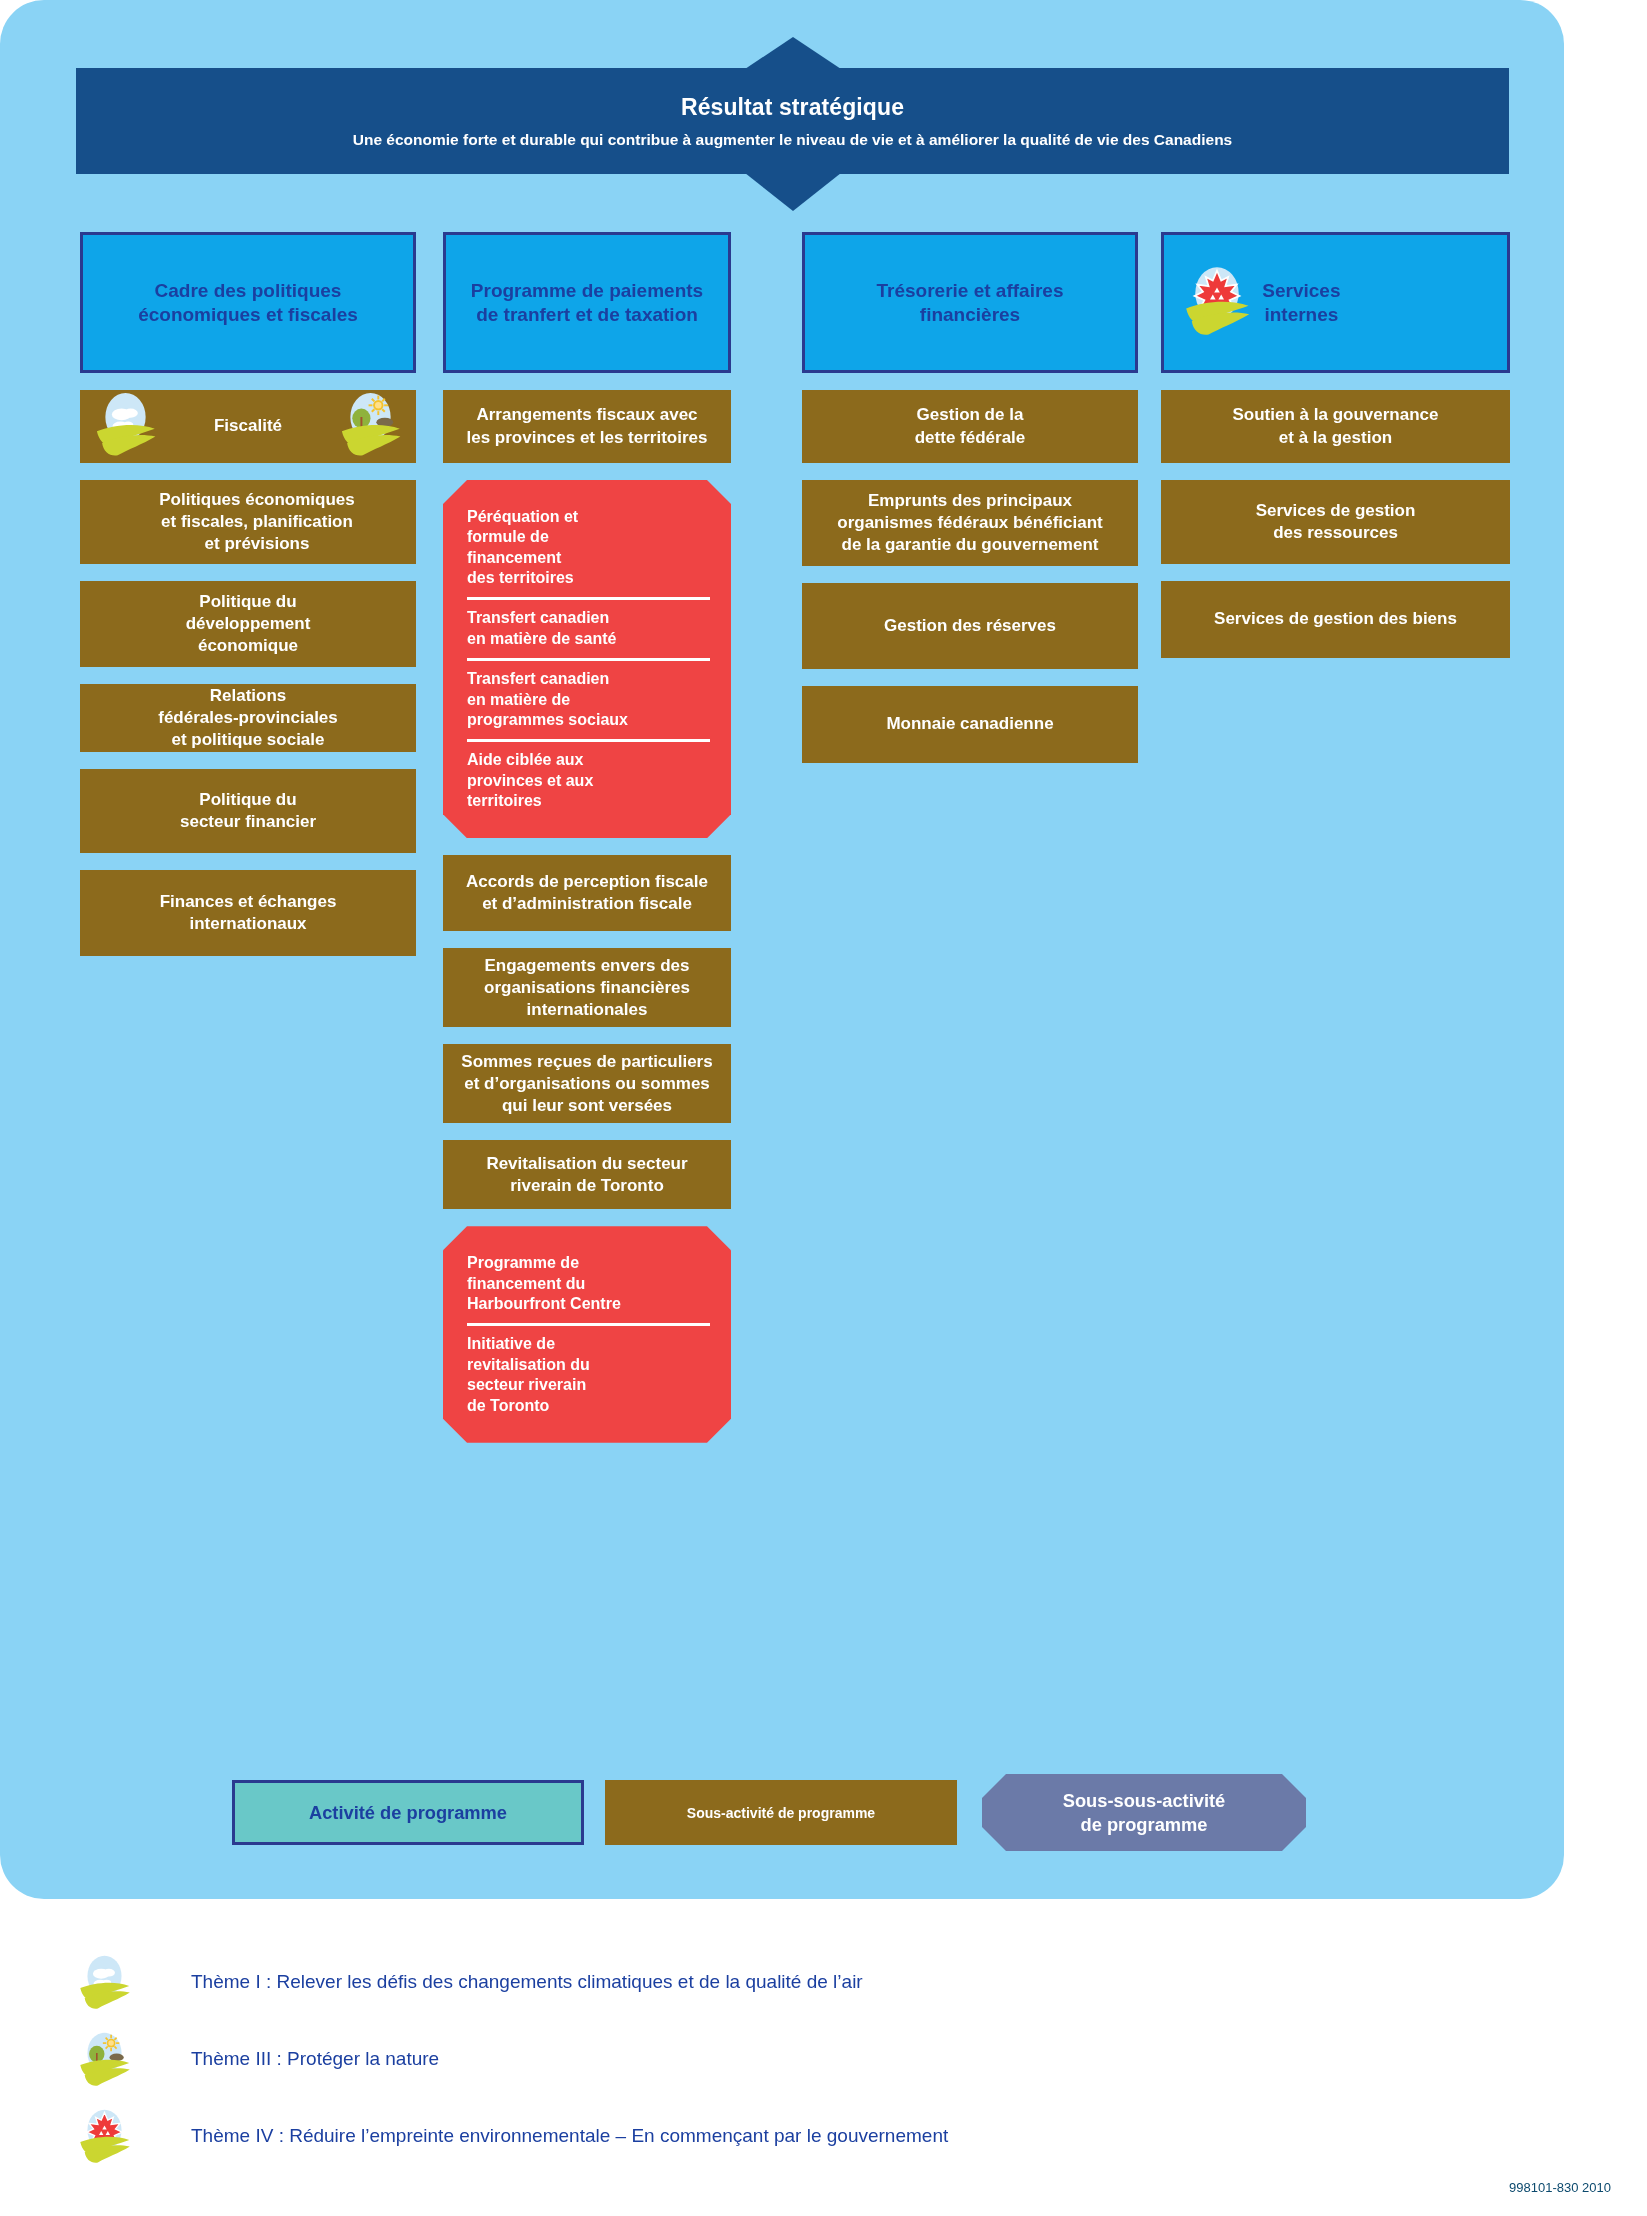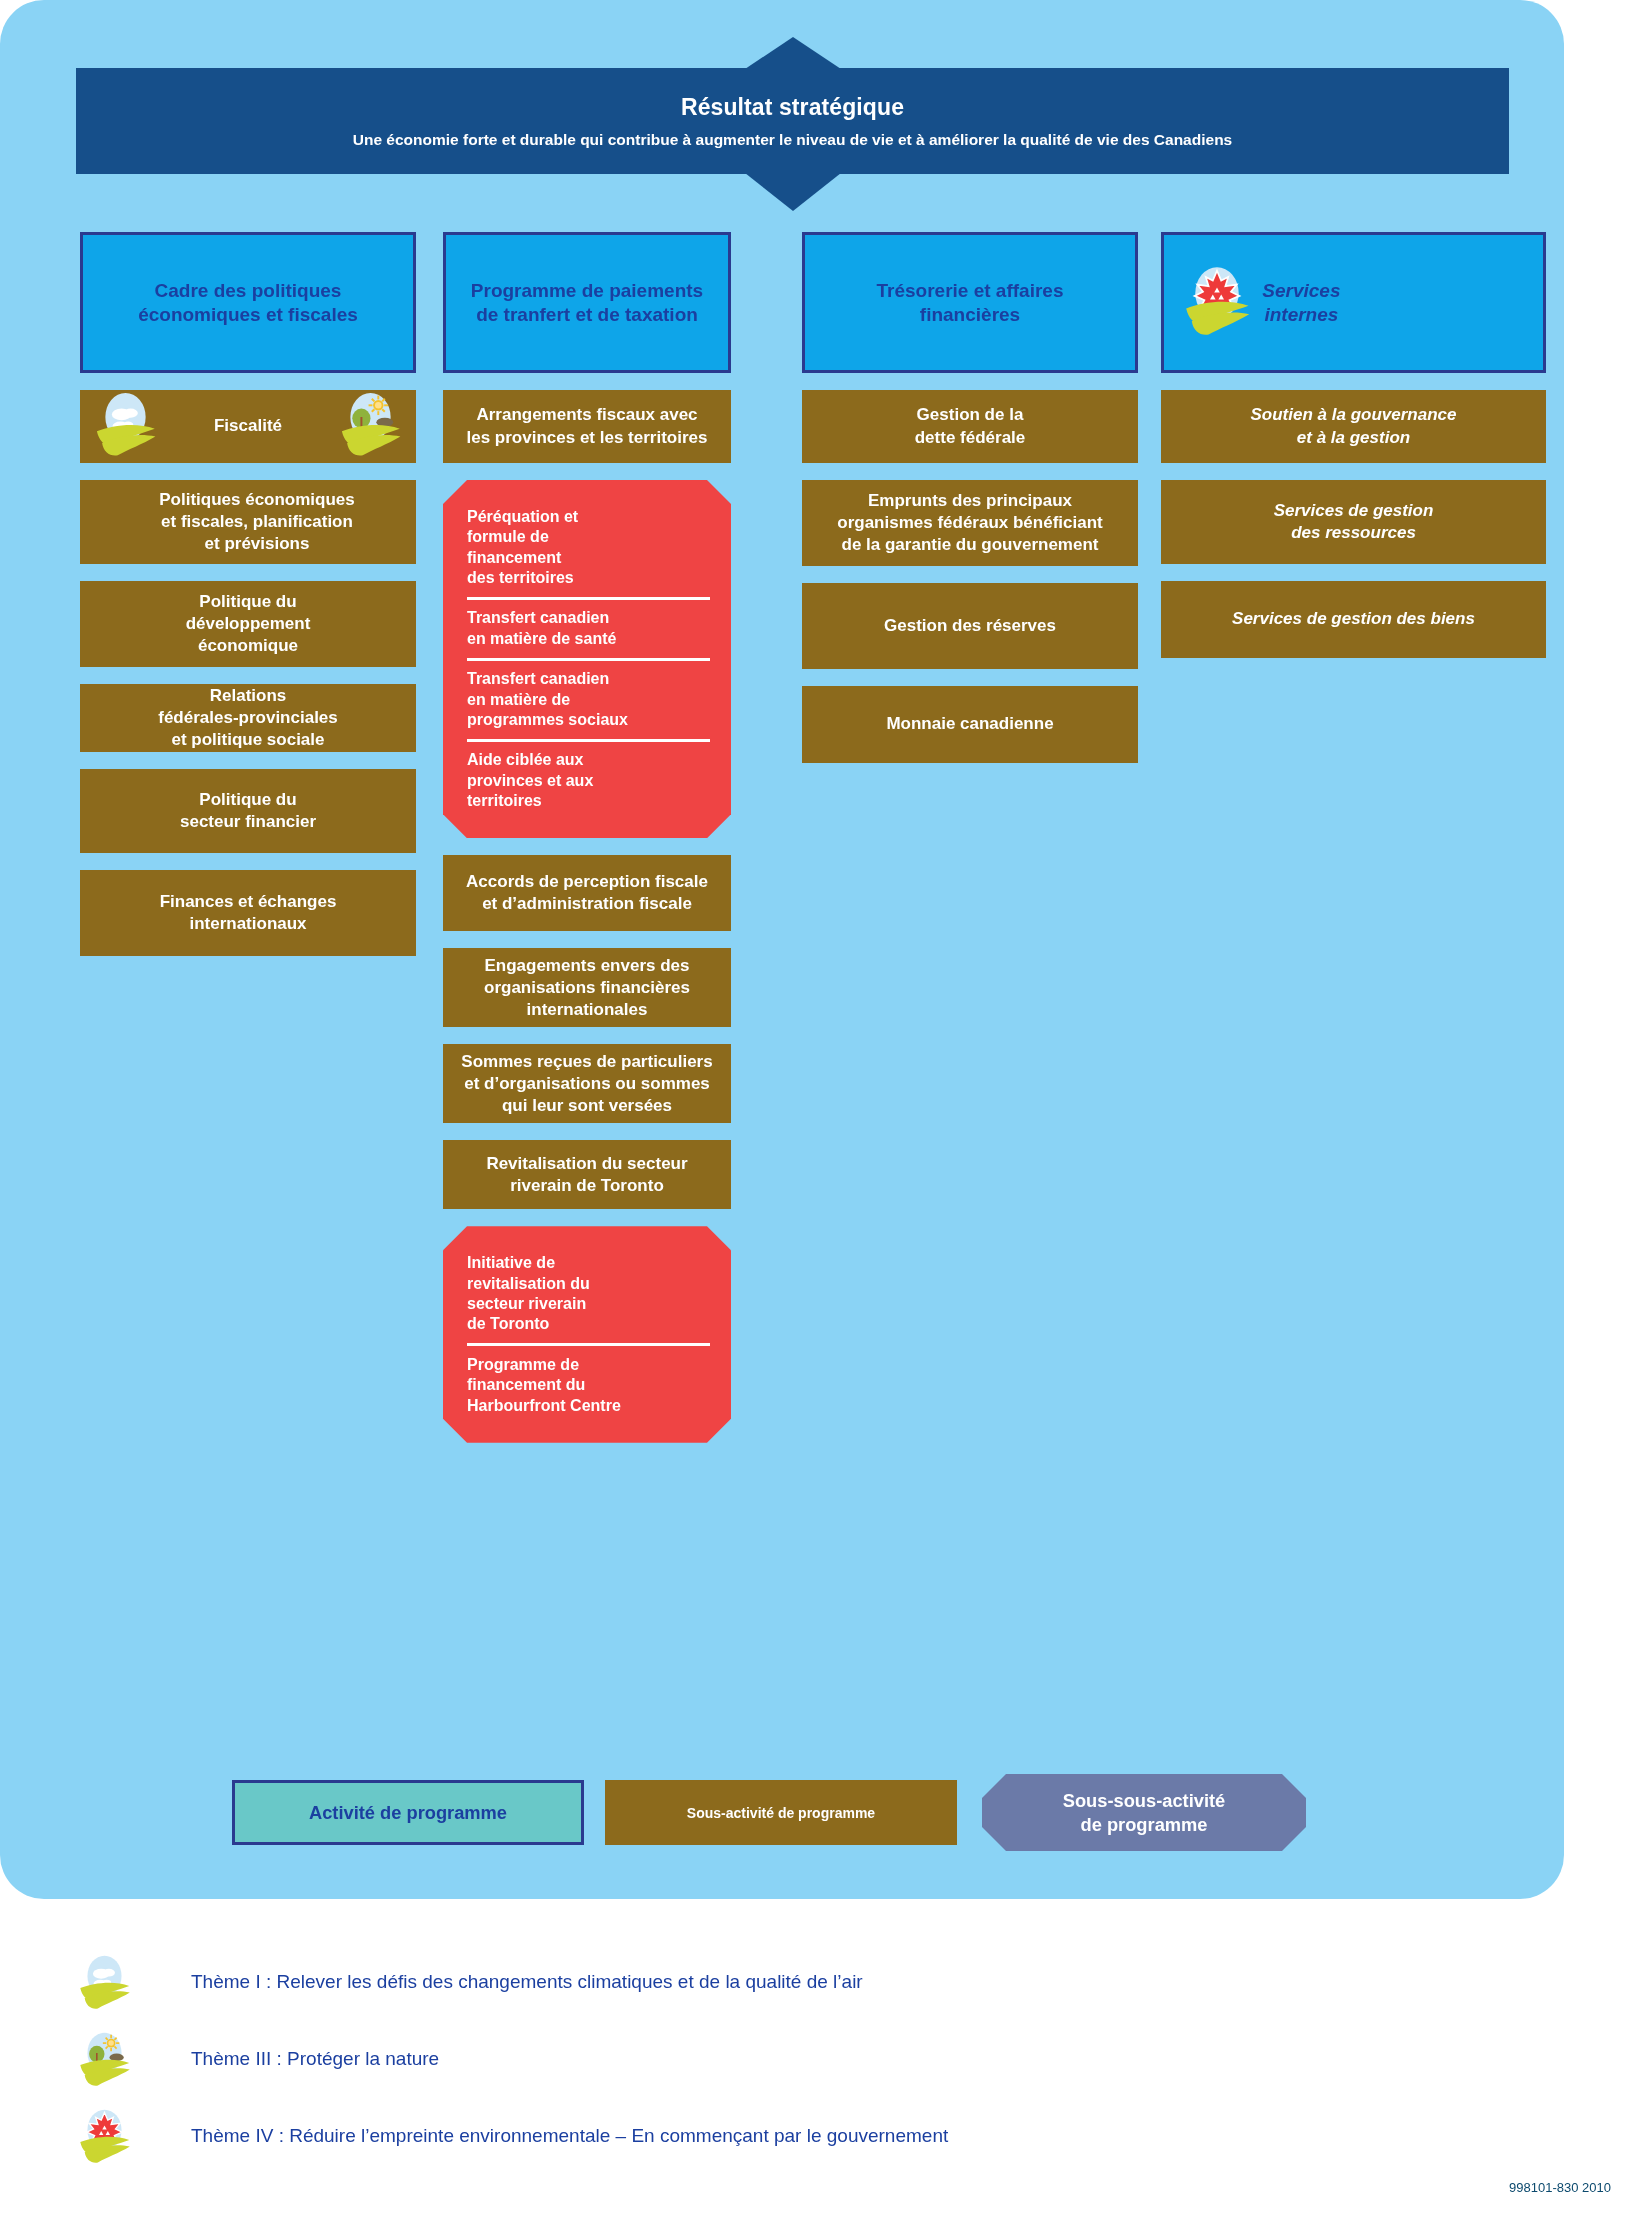--- a/index.html
+++ b/index.html
@@ -43,21 +43,21 @@
     z-index:2;
   }
   .so-title{font-size:23px;font-weight:bold;letter-spacing:0.1px;}
   .so-sub{font-size:15.5px;font-weight:bold;margin-top:10px;}
 
   
   .col{position:absolute;top:232px;}
   .c1{left:80px;width:336px;}
   .c2{left:443px;width:288px;}
   .c3{left:802px;width:336px;}
-  .c4{left:1161px;width:385px;font-style:italic;}
+  .c4{left:1161px;width:349px;}
 
   
   .act{
     background:#0ea5e9;
     border:3.5px solid #2A3A8F;
     color:#1B3FA0;
     font-size:19px;font-weight:bold;
     height:141px;
     display:flex;align-items:center;justify-content:center;
     text-align:center;line-height:1.25;
@@ -231,22 +231,22 @@
       <div class="sp"></div>
       <div class="sub" style="height:79px;">
         <span>Sommes reçues de particuliers<br>et d’organisations ou sommes<br>qui leur sont versées</span>
       </div>
       <div class="sp"></div>
       <div class="sub" style="height:69px;">
         <span>Revitalisation du secteur<br>riverain de Toronto</span>
       </div>
       <div class="sp"></div>
       <div class="oct" style="min-height:190px;">
+        <div class="item">Programme de<br>financement du<br>Harbourfront Centre</div>
         <div class="item">Initiative de<br>revitalisation du<br>secteur riverain<br>de Toronto</div>
-        <div class="item">Programme de<br>financement du<br>Harbourfront Centre</div>
       </div>
     </div>
     <div class="col c3">
       <div class="act">
         <span class="lbl">Trésorerie et affaires<br>financières</span>
       </div>
       <div class="sp"></div>
       <div class="sub" style="height:73px;">
         <span>Gestion de la<br>dette fédérale</span>
       </div>

